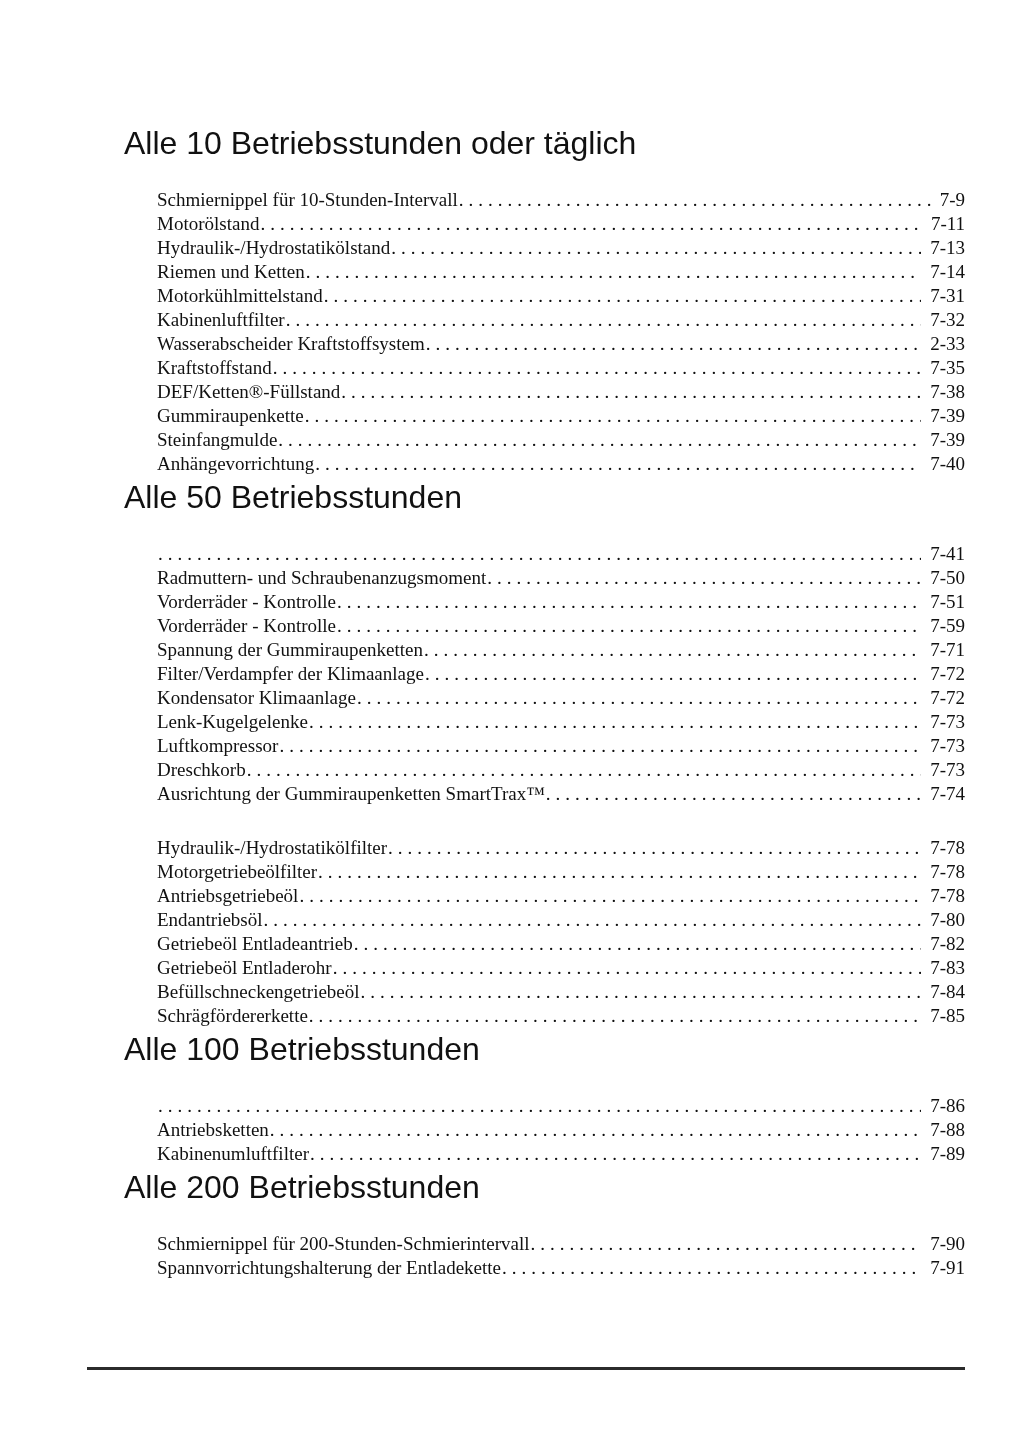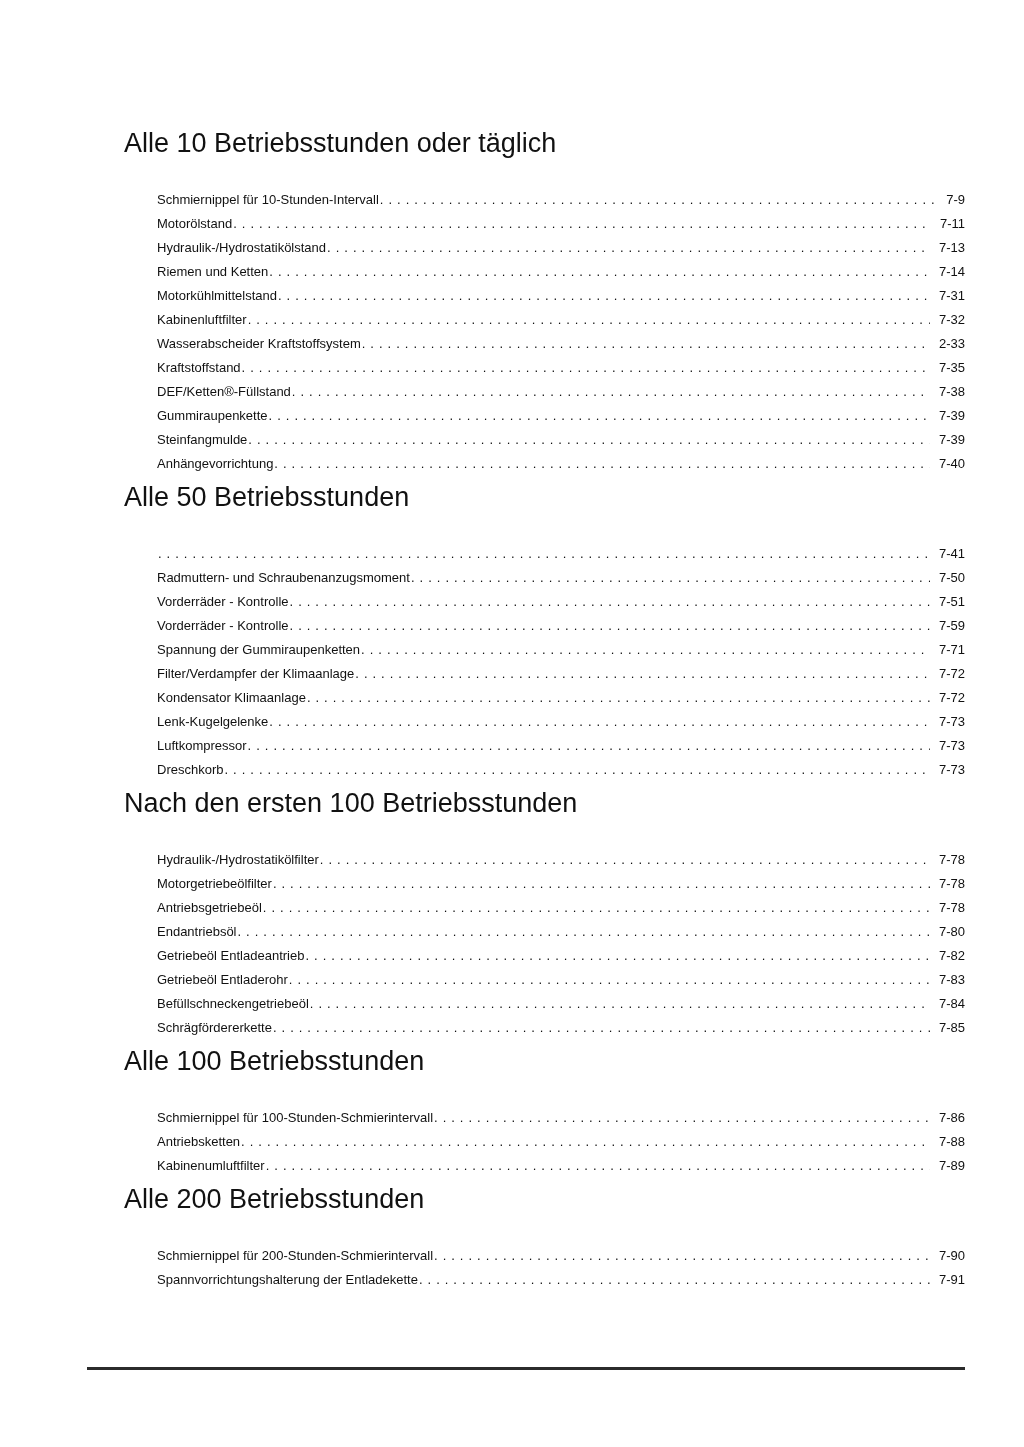--- a/index.html
+++ b/index.html
@@ -19,38 +19,39 @@
   .toc {
     position: absolute;
     top: 128px;
     left: 0;
     right: 0;
   }
   .toc-section {
     margin: 0 0 30px 0;
   }
   .toc-heading {
-    font-size: 27px;
+    font-size: 32px;
     font-weight: 400;
     line-height: 31px;
     margin: 0 0 5px 124px;
     color: #111111;
     white-space: nowrap;
   }
   .entries {
     margin-left: 157px;
     width: 808px; 
   }
   .toc-entry {
     display: flex;
     align-items: baseline;
     height: 24px;
-    font-size: 13px;
+    font-size: 19px;
     line-height: 24px;
     white-space: nowrap;
+    font-family: Liberation Serif, serif;
   }
   .entry-title {
     white-space: nowrap;
     flex: 0 0 auto;
   }
   .leader {
     flex: 1 1 auto;
     overflow: hidden;
     white-space: nowrap;
     margin: 0 9px 0 1px;
@@ -213,26 +214,30 @@
     <span class="leader"></span>
     <span class="entry-page">7-73</span>
   </div>
 
   <div class="toc-entry">
     <span class="entry-title">Dreschkorb</span>
     <span class="leader"></span>
     <span class="entry-page">7-73</span>
   </div>
 
-
-</div>
-  </section>
-
-  <section class="toc-section">
-    <h2 class="toc-heading">Nach den ersten 100 Betriebsstunden</h2>
+  <div class="toc-entry">
+    <span class="entry-title">Ausrichtung der Gummiraupenketten SmartTrax™</span>
+    <span class="leader"></span>
+    <span class="entry-page">7-74</span>
+  </div>
+
+</div>
+  </section>
+
+  <section class="toc-section">
     <div class="entries">
   <div class="toc-entry">
     <span class="entry-title">Hydraulik-/Hydrostatikölfilter</span>
     <span class="leader"></span>
     <span class="entry-page">7-78</span>
   </div>
 
   <div class="toc-entry">
     <span class="entry-title">Motorgetriebeölfilter</span>
     <span class="leader"></span>
@@ -274,21 +279,20 @@
     <span class="leader"></span>
     <span class="entry-page">7-85</span>
   </div>
 </div>
   </section>
 
   <section class="toc-section">
     <h2 class="toc-heading">Alle 100 Betriebsstunden</h2>
     <div class="entries">
   <div class="toc-entry">
-    <span class="entry-title">Schmiernippel für 100-Stunden-Schmierintervall</span>
     <span class="leader"></span>
     <span class="entry-page">7-86</span>
   </div>
 
   <div class="toc-entry">
     <span class="entry-title">Antriebsketten</span>
     <span class="leader"></span>
     <span class="entry-page">7-88</span>
   </div>
 

